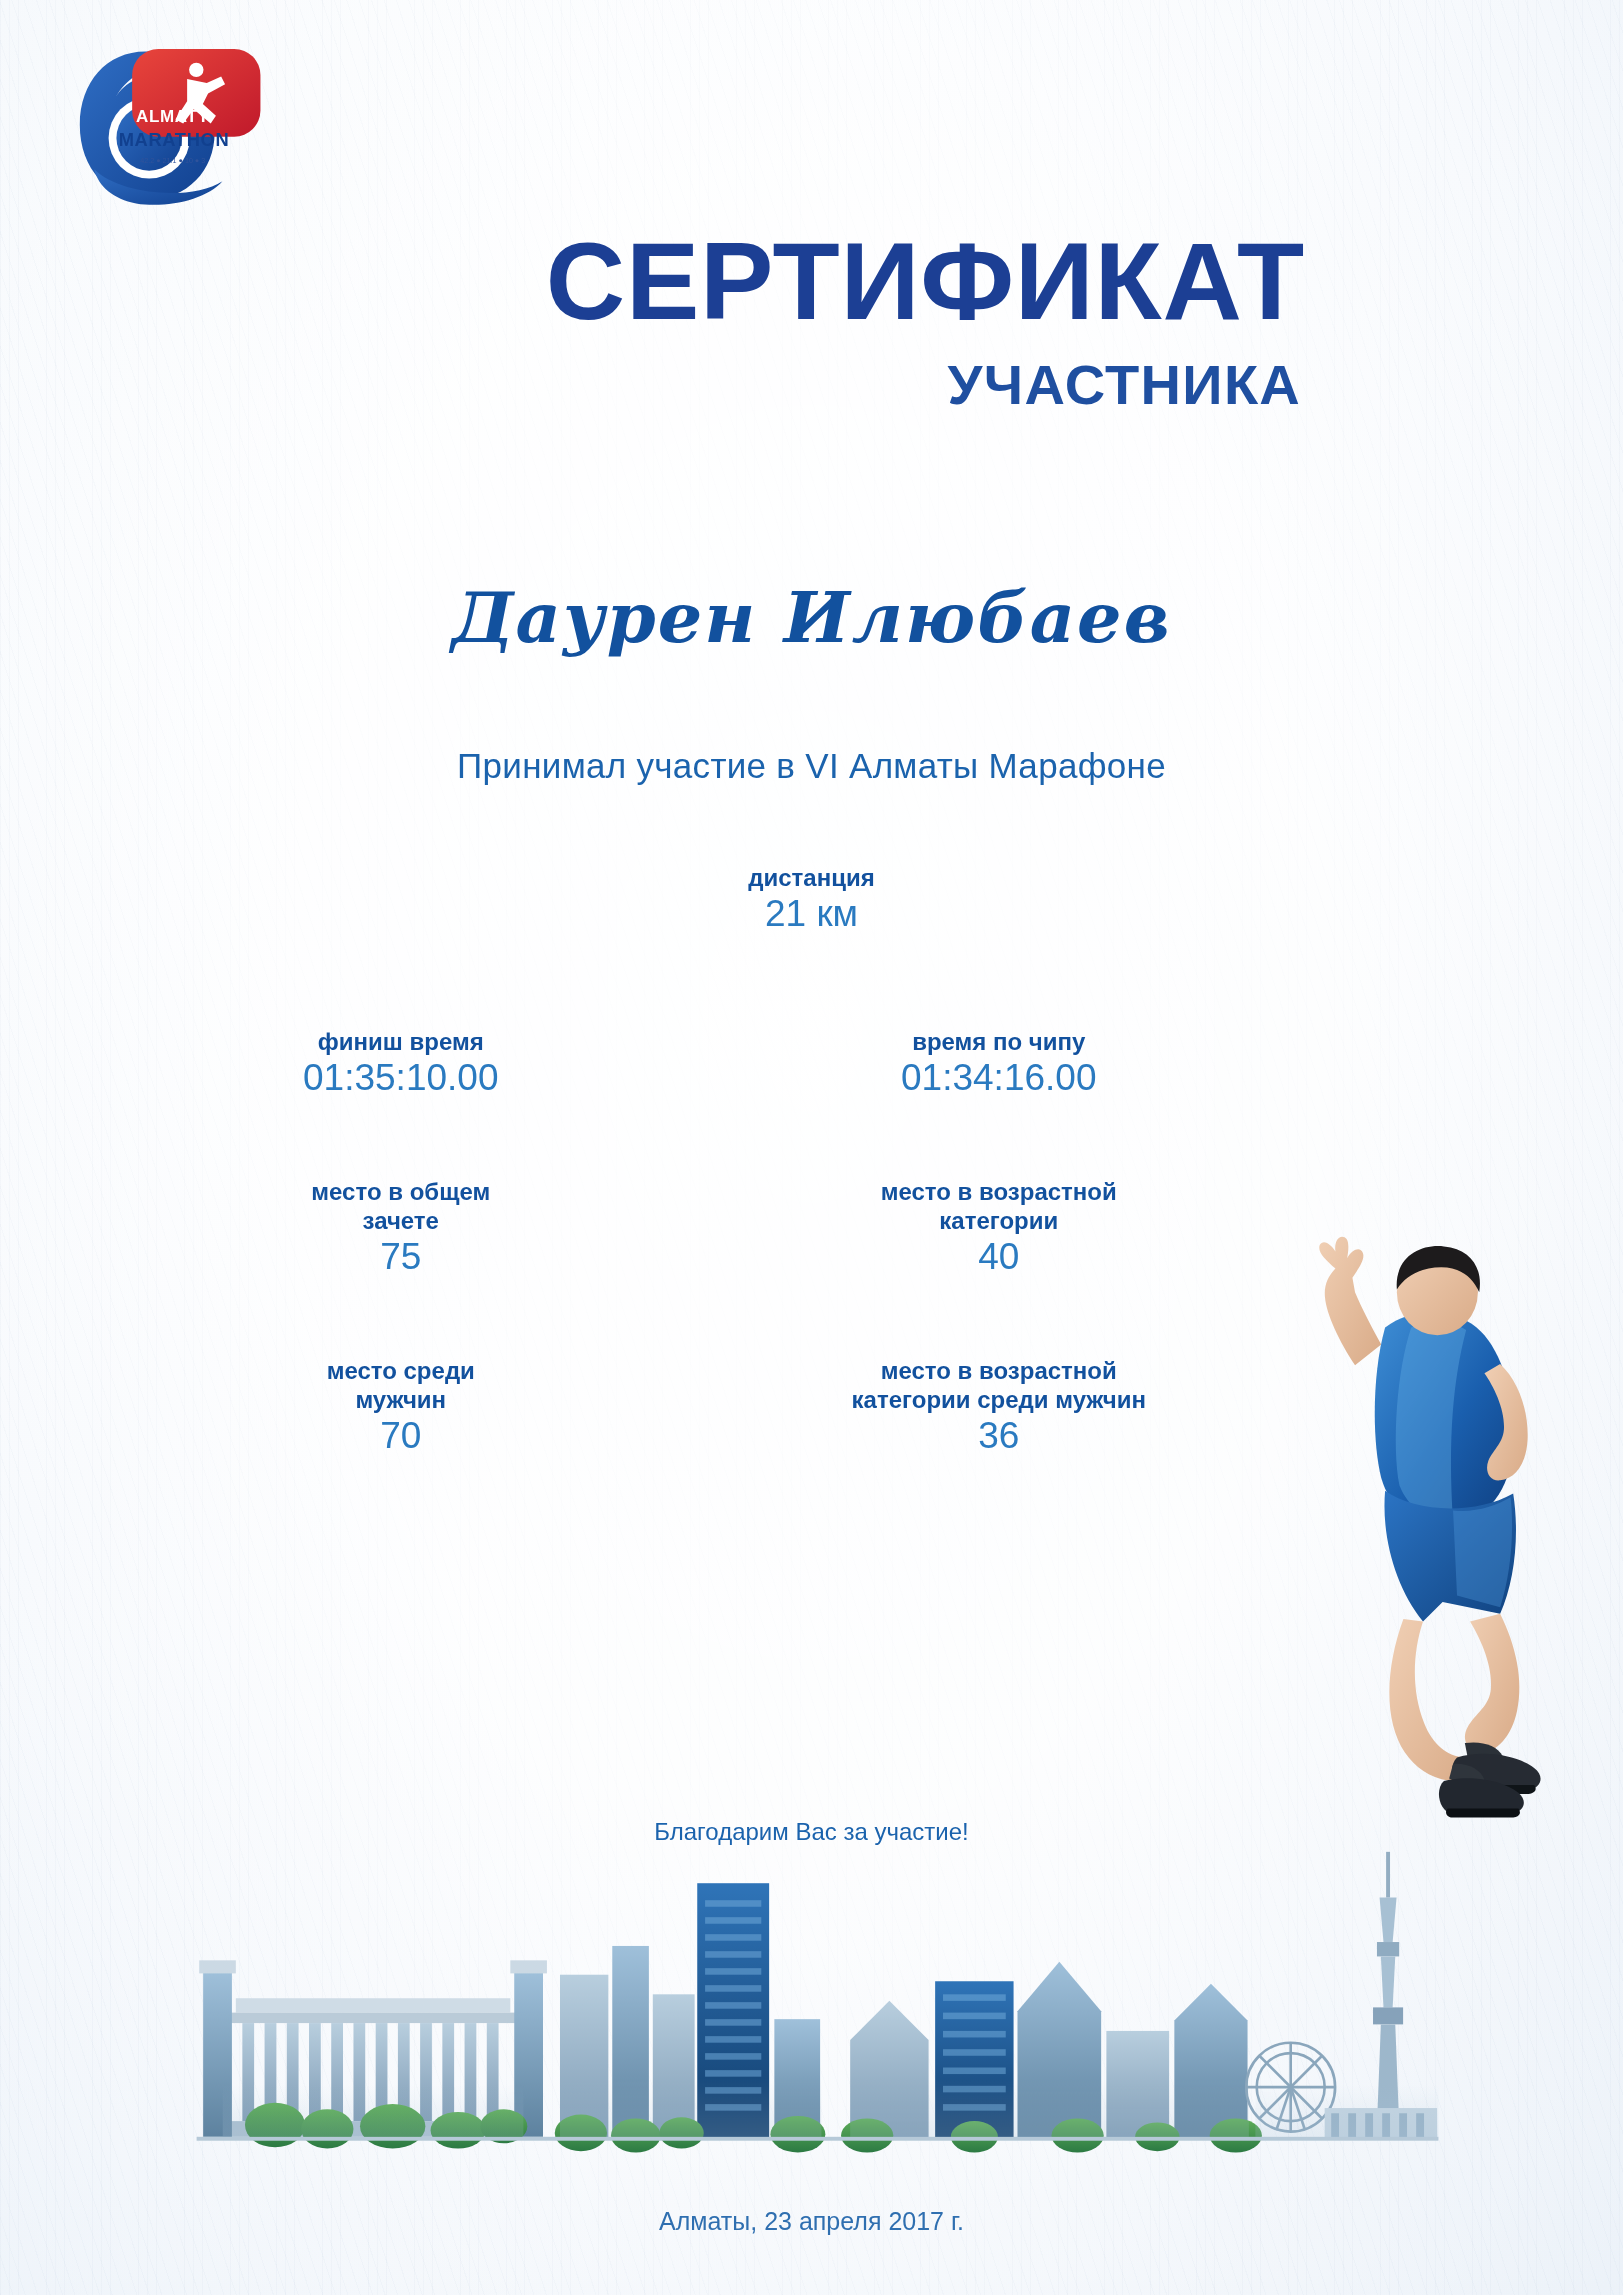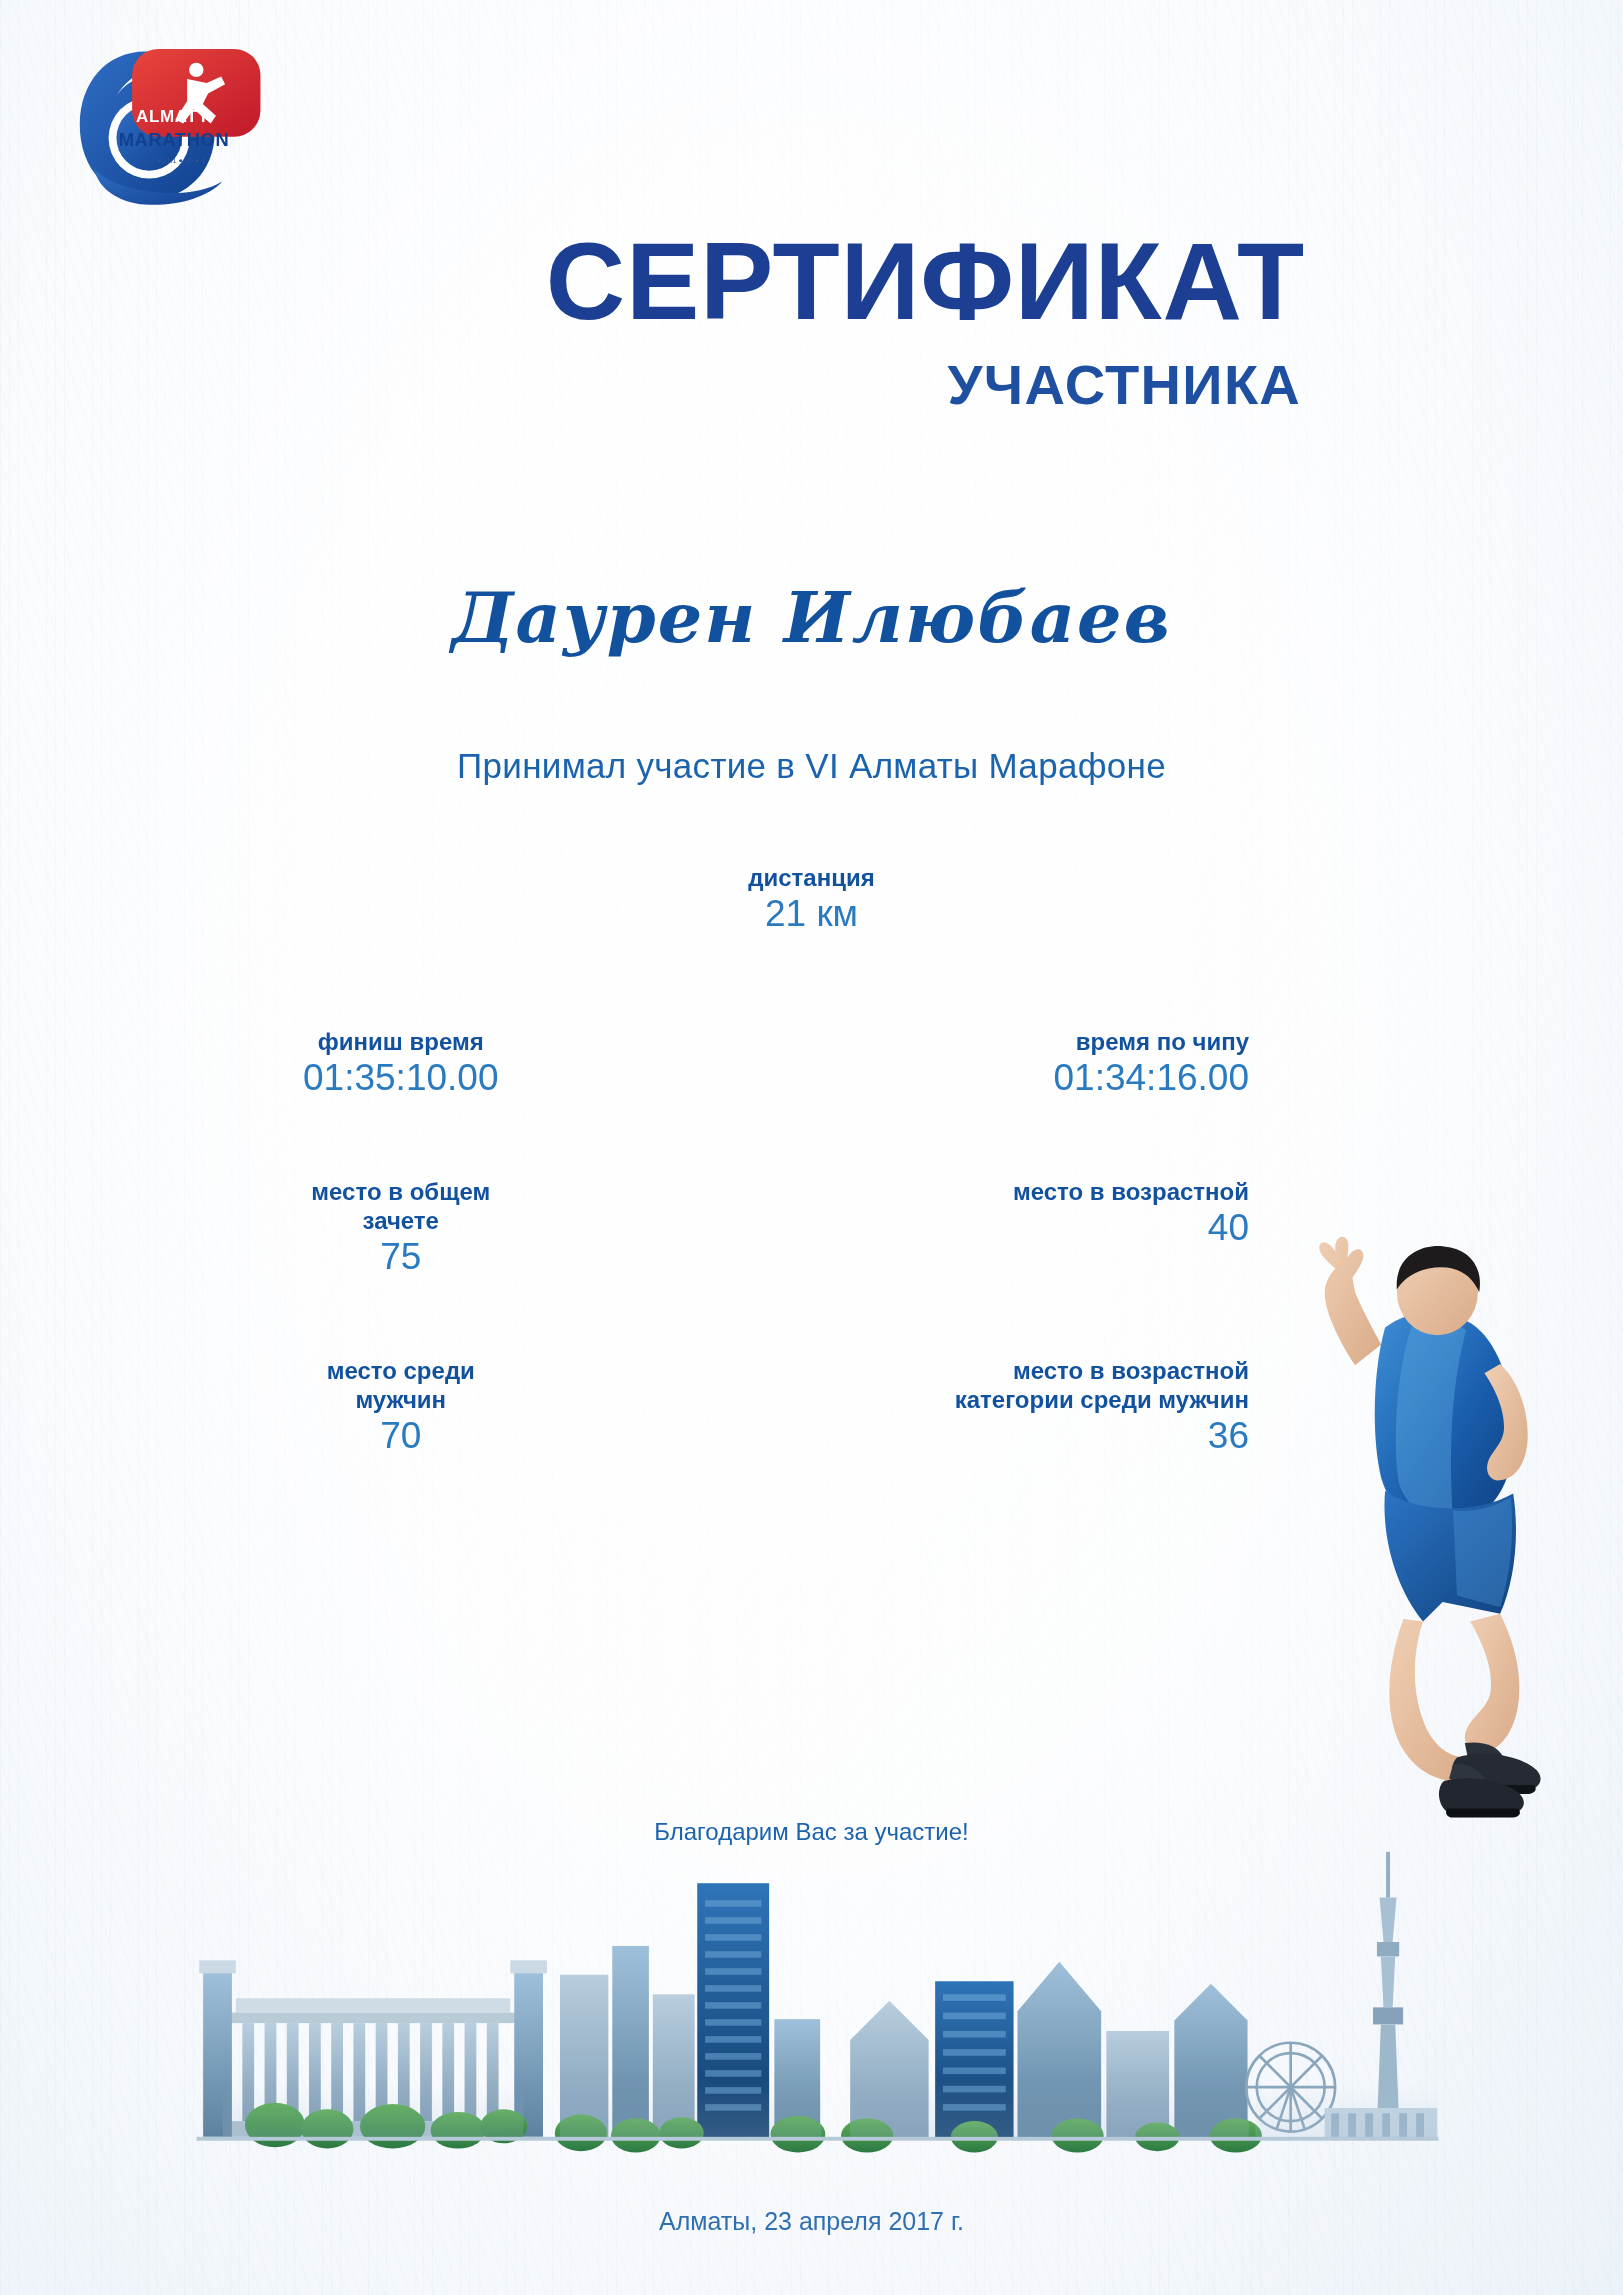--- a/index.html
+++ b/index.html
@@ -132,21 +132,21 @@
     width: 100%;
     margin-bottom: 76px;
   }
   .stat-cell {
     width: 50%;
     text-align: center;
     box-sizing: border-box;
     padding: 0 26px;
   }
   .stat-cell.left  { padding-right: 78px; }
-  .stat-cell.right { padding-left: 39px; text-align: right; }
+  .stat-cell.right { padding-left: 39px; }
 
   
   #thanks {
     position: absolute;
     left: 0;
     top: 1818px;
     width: 1623px;
     text-align: center;
     font-size: 24px;
     color: #1b63ad;
@@ -254,20 +254,21 @@
       <div class="stat-cell left">
         <div class="stat-label">
           <div>место в общем</div>
           <div>зачете</div>
         </div>
         <div class="stat-value">75</div>
       </div>
       <div class="stat-cell right">
         <div class="stat-label">
           <div>место в возрастной</div>
+          <div>категории</div>
         </div>
         <div class="stat-value">40</div>
       </div>
     </div>
 
     <div class="stat-row">
       <div class="stat-cell left">
         <div class="stat-label">
           <div>место среди</div>
           <div>мужчин</div>

